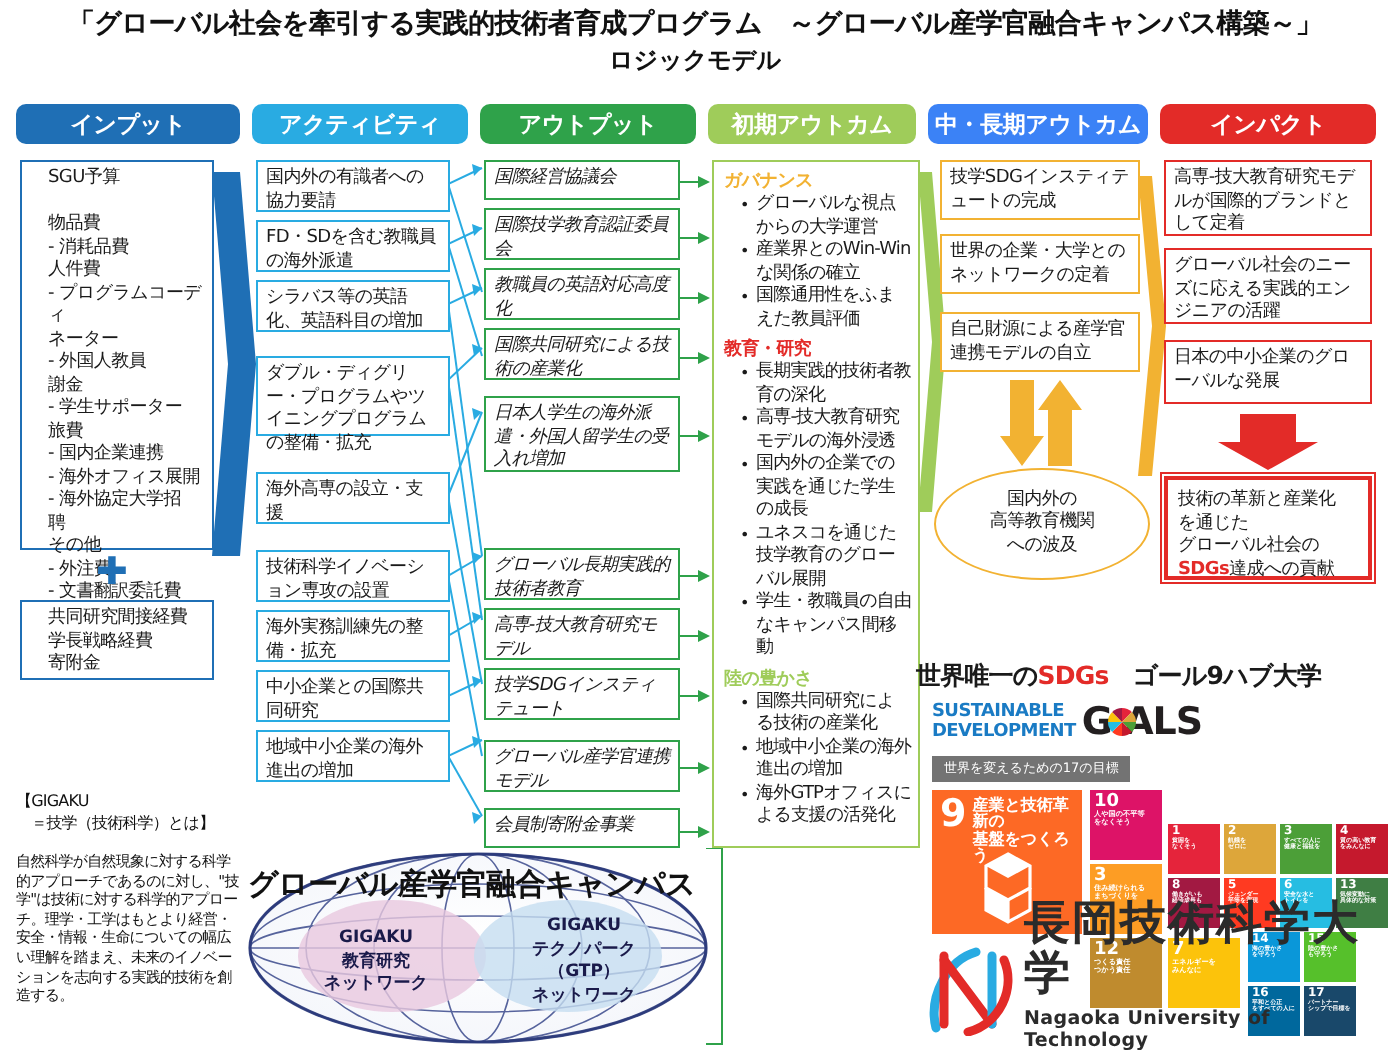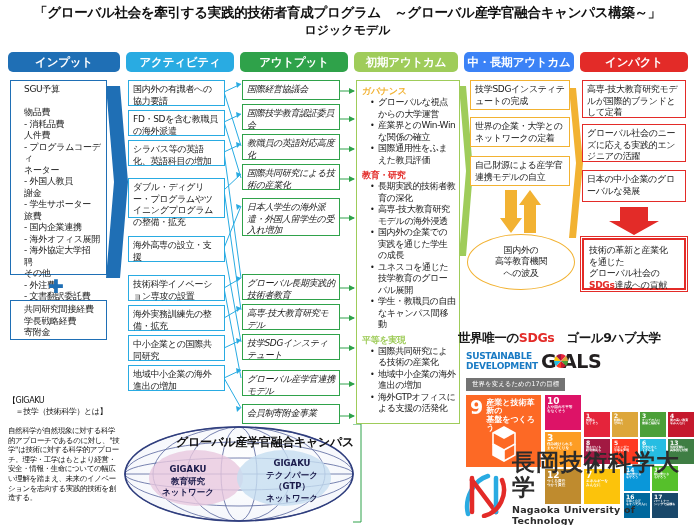--- a/index.html
+++ b/index.html
@@ -84,21 +84,21 @@
     display:flex;align-items:center;justify-content:center;text-align:center;
     font-size:9px;line-height:11.5px;background:#fff;letter-spacing:-0.3px;
   }
   .sdg-head{
     position:absolute;font-size:12.5px;font-weight:bold;letter-spacing:-0.4px;
     white-space:nowrap;
   }
   .sdg-red{color:#e32b28;}
 
   .globe-label{
-    position:absolute;text-align:right;font-size:12px;font-weight:bold;
+    position:absolute;text-align:left;font-size:15px;font-weight:bold;
     letter-spacing:-0.3px;color:#111;line-height:12px;
   }
   .globe-sub{
     position:absolute;text-align:center;font-size:8.5px;font-weight:bold;
     letter-spacing:0px;color:#1a1a4a;line-height:11.5px;white-space:pre-line;
   }
 
   
   .sdg-logo{position:absolute;left:466px;top:352px;width:148px;}
   .sdg-logo .l1{font-size:9px;font-weight:bold;color:#1a7bc4;line-height:9.5px;letter-spacing:-0.3px;}
@@ -259,21 +259,21 @@
     <li>国際通用性をふまえた教員評価</li>
   </ul>
   <div class="sec-h sec-edu" style="margin-top:3px;">教育・研究</div>
   <ul class="bullets">
     <li>長期実践的技術者教育の深化</li>
     <li>高専-技大教育研究モデルの海外浸透</li>
     <li>国内外の企業での実践を通じた学生の成長</li>
     <li>ユネスコを通じた技学教育のグローバル展開</li>
     <li>学生・教職員の自由なキャンパス間移動</li>
   </ul>
-  <div class="sec-h sec-ind" style="margin-top:3px;">平等を実現</div>
+  <div class="sec-h sec-ind" style="margin-top:3px;">陸の豊かさ</div>
   <ul class="bullets">
     <li>国際共同研究による技術の産業化</li>
     <li>地域中小企業の海外進出の増加</li>
     <li>海外GTPオフィスによる支援の活発化</li>
   </ul>
 </div>
 
 <svg class="chev" style="left:459px;top:86px;" width="14" height="170">
   <polygon points="0,0 7,0 14,85 7,170 0,170 7,85" fill="#9fcc5a"></polygon>
 </svg>

